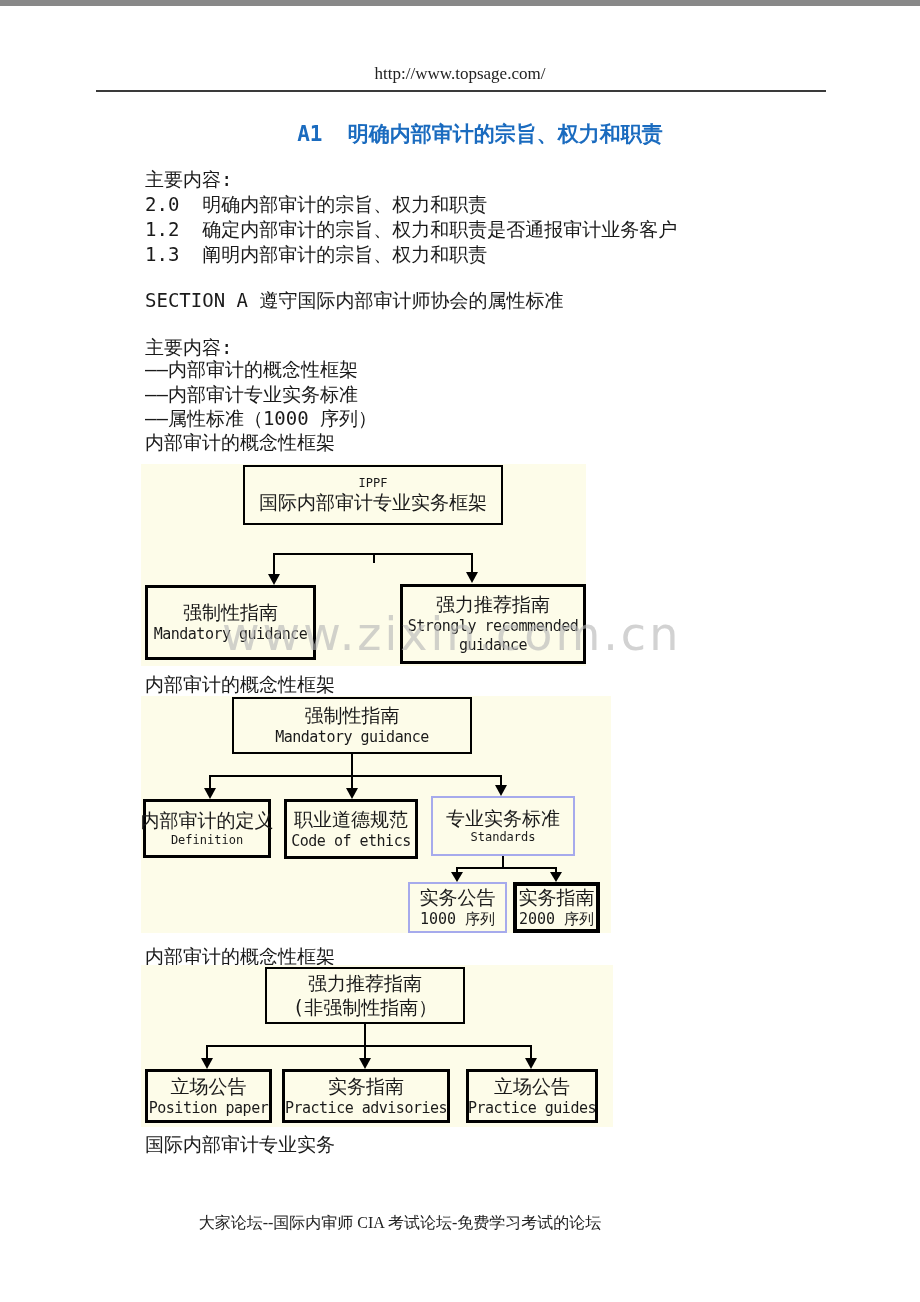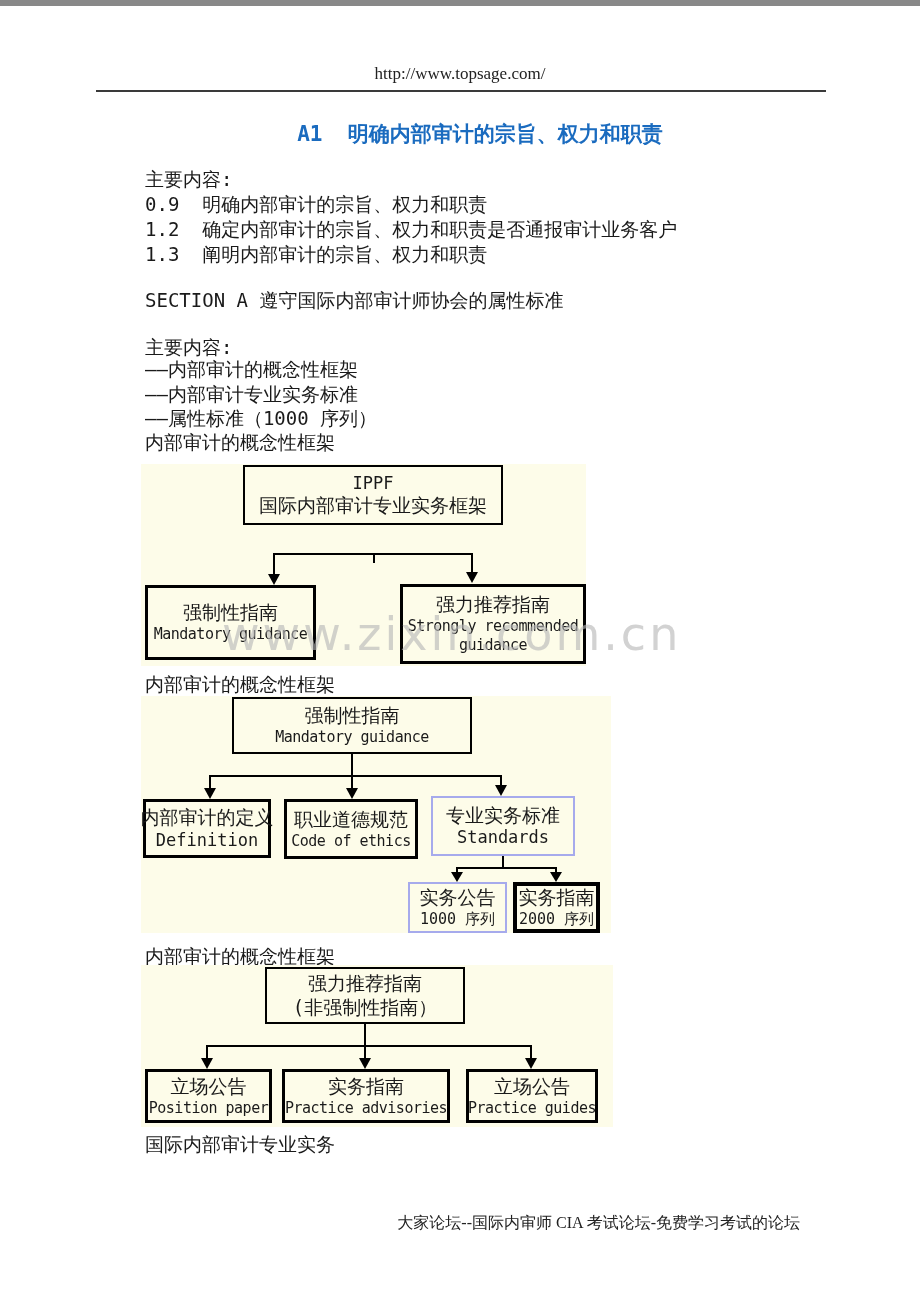--- a/index.html
+++ b/index.html
@@ -19,39 +19,39 @@
   .cream{background:#fdfce9;}
   .dbox{position:absolute;background:#fdfce9;display:flex;flex-direction:column;
         align-items:center;justify-content:center;text-align:center;line-height:1.25;}
   .bk2{border:2px solid #000;}
   .bk3{border:3px solid #000;}
   .bk4{border:4px solid #000;}
   .pu2{border:2px solid #a6aaec;}
   .cn{font-size:19px;white-space:nowrap;}
   .en{font-family:"DejaVu Sans Mono","Liberation Mono",monospace;font-size:15px;
       letter-spacing:-0.5px;white-space:nowrap;}
-  .en17{font-family:"DejaVu Sans Mono","Liberation Mono",monospace;font-size:17px;white-space:nowrap;}
+  .en17{font-family:"DejaVu Sans Mono","Liberation Mono",monospace;font-size:12px;white-space:nowrap;}
   .mixed{font-size:15px;white-space:nowrap;}
   svg.conn{position:absolute;left:0;top:0;pointer-events:none;}
   .watermark{left:222px;top:601px;font-size:46px;letter-spacing:3px;color:rgba(182,182,182,0.62);
              font-family:"DejaVu Sans",sans-serif;z-index:20;white-space:nowrap;}
-  .footer{top:1207px;left:0;width:800px;text-align:right;font-size:16px;color:#222;}
+  .footer{top:1207px;left:0;width:800px;text-align:center;font-size:16px;color:#222;}
 </style>
 </head>
 <body>
 
 <div class="page">
 
   <div class="abs serif hdr-url">http://www.topsage.com/</div>
   <div class="abs hdr-rule"></div>
 
   <div class="abs title">A1  明确内部审计的宗旨、权力和职责</div>
 
   <div class="abs bodyline" style="top:162px">主要内容:</div>
-  <div class="abs bodyline" style="top:187px">0.9  明确内部审计的宗旨、权力和职责</div>
+  <div class="abs bodyline" style="top:187px">2.0  明确内部审计的宗旨、权力和职责</div>
   <div class="abs bodyline" style="top:212px">1.2  确定内部审计的宗旨、权力和职责是否通报审计业务客户</div>
   <div class="abs bodyline" style="top:237px">1.3  阐明内部审计的宗旨、权力和职责</div>
 
   <div class="abs bodyline" style="top:283px">SECTION A 遵守国际内部审计师协会的属性标准</div>
   <div class="abs bodyline" style="top:330px">主要内容:</div>
   <div class="abs bodyline" style="top:352px">——内部审计的概念性框架</div>
   <div class="abs bodyline" style="top:377px">——内部审计专业实务标准</div>
   <div class="abs bodyline" style="top:401px">——属性标准（1000 序列）</div>
   <div class="abs caption" style="top:424px">内部审计的概念性框架</div>
 

